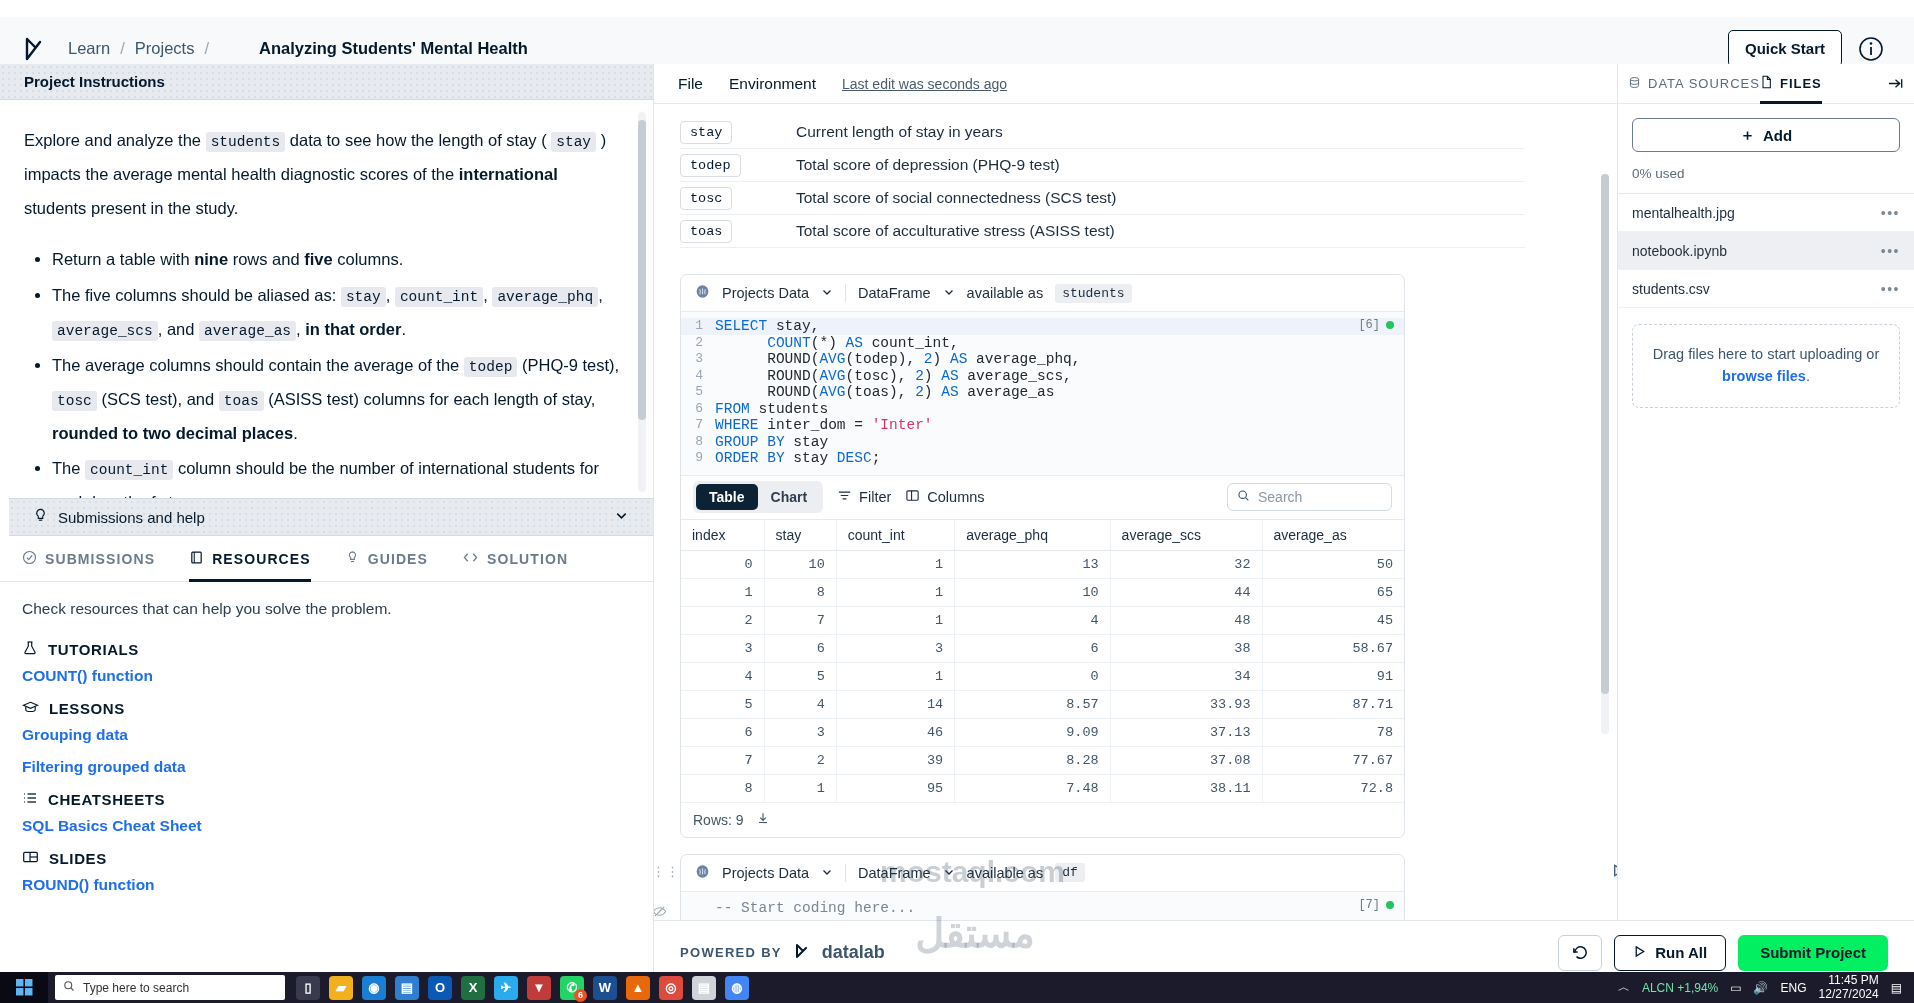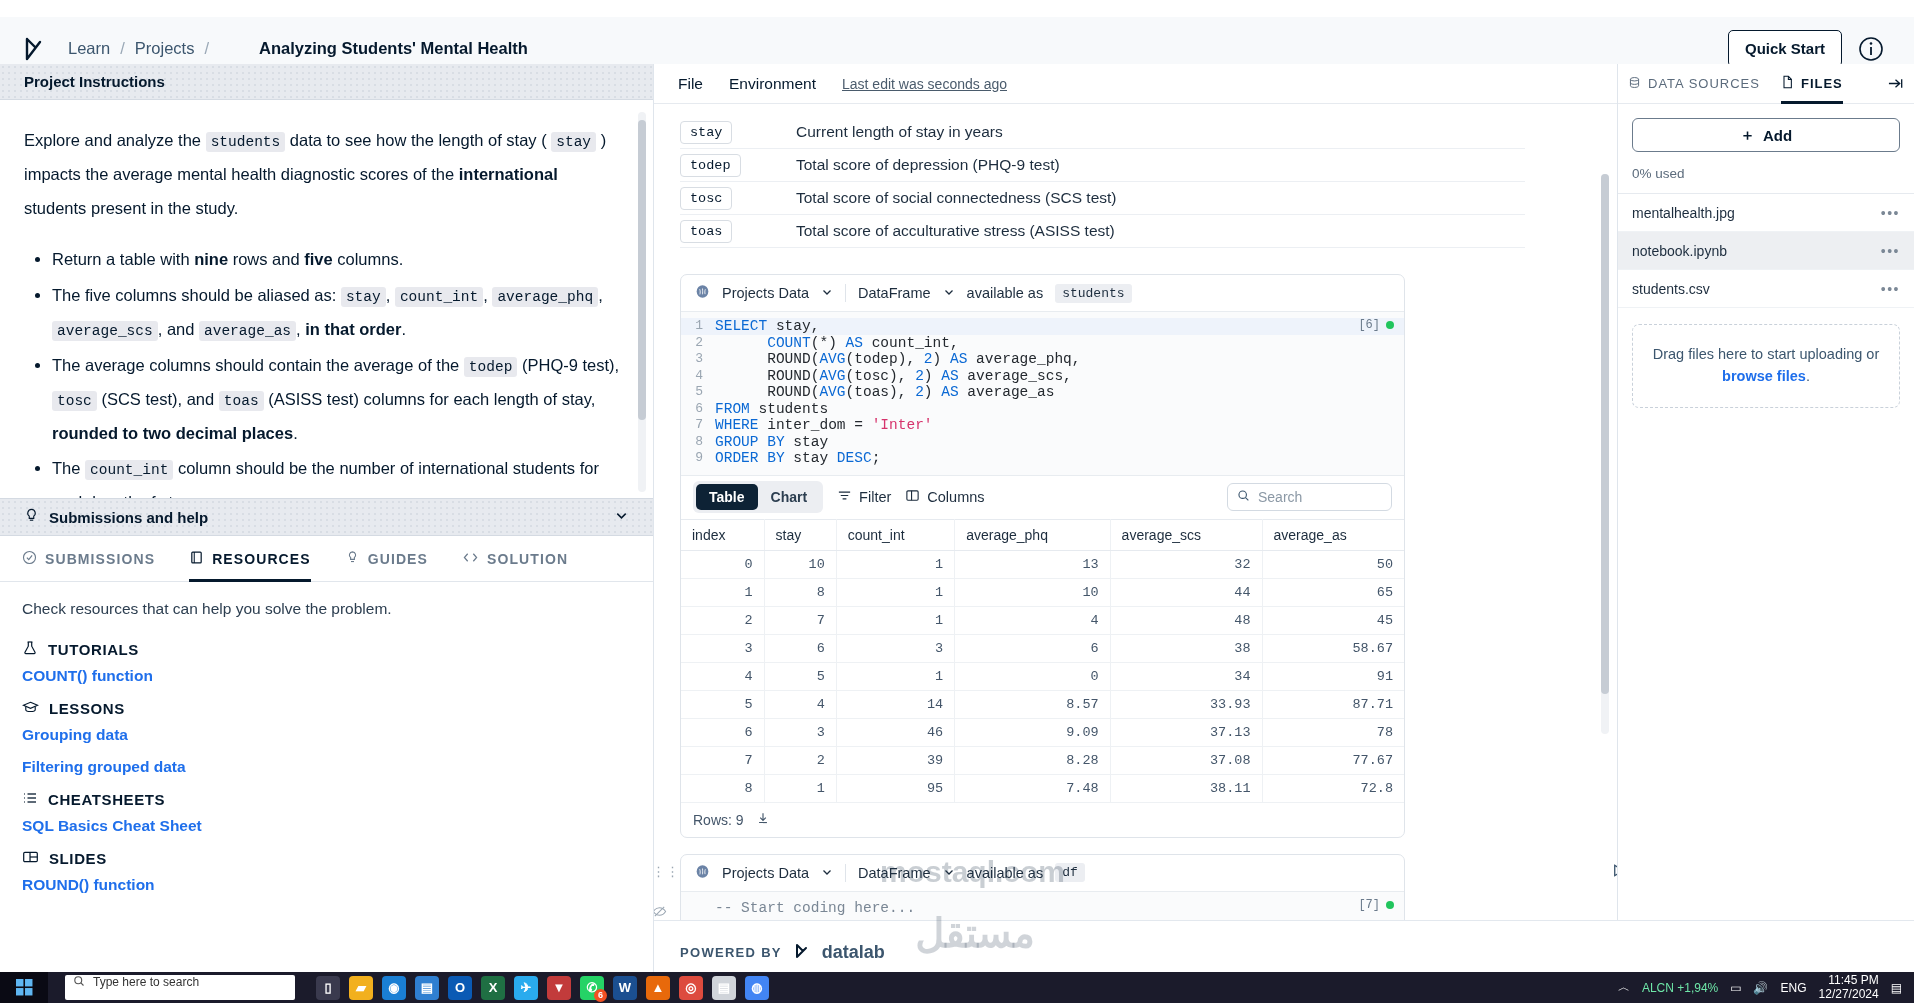--- a/index.html
+++ b/index.html
@@ -56,23 +56,24 @@
   b { font-weight: 700; }
   .scrollbar-v {
     position: absolute; right: 7px; top: 12px; width: 8px; height: 380px;
     background: #f0f2f5; border-radius: 4px;
   }
   .scrollbar-v i { position: absolute; left: 0; top: 8px; width: 8px; height: 300px; background: #c6ccd4; border-radius: 4px; display: block; }
 
   .subpanel-head {
     height: 38px; background: #e7eaef; border-top: 1px solid #d4dae2; border-bottom: 1px solid #d4dae2;
     display: flex; align-items: center; padding: 0 24px; gap: 10px;
-    font-size: 15px; font-weight: 700;
+    font-size: 15px; font-weight: 400;
     background-image: radial-gradient(#d8dde4 1px, transparent 1px);
     background-size: 6px 6px;
+    margin-left: 9px;
   }
   .subpanel-head .chev { margin-left: auto; }
   .tabs {
     display: flex; align-items: center; gap: 34px; padding: 0 22px;
     height: 46px; border-bottom: 1px solid #e1e6ec;
   }
   .tab {
     display: flex; align-items: center; gap: 8px; height: 46px;
     font-size: 14px; letter-spacing: 1.1px; color: #6b7b8c; font-weight: 600;
   }
@@ -174,21 +175,21 @@
     position: absolute; right: 8px; top: 70px; width: 8px; height: 560px;
     background: #f0f2f5; border-radius: 4px;
   }
   .center-scroll i { position: absolute; left: 0; top: 0; width: 8px; height: 520px; background: #c6ccd4; border-radius: 4px; display: block;}
 
   
   .right {
     position: absolute; left: 1617px; top: 64px; width: 297px; height: 920px;
     background: #fff; border-left: 1px solid #dfe5ec;
   }
-  .right-tabs { display: flex; align-items: center; height: 40px; padding: 0 10px; gap: 21px; border-bottom: 1px solid #e6eaef;}
+  .right-tabs { display: flex; align-items: center; height: 40px; padding: 0 10px; gap: 0; border-bottom: 1px solid #e6eaef;}
   .rtab { display: flex; align-items: center; gap: 7px; font-size: 13px; letter-spacing: 1px; color: #5b6b7c; height: 40px; font-weight: 500;}
   .rtab.active { color: #05192d; font-weight: 700; box-shadow: inset 0 -3px 0 #05192d; }
   .rtab.collapse { margin-left: auto; }
   .add-area { padding: 14px 14px 6px 14px; }
   .add-btn {
     border: 1.5px solid #6b7b8c; border-radius: 6px; height: 34px;
     display: flex; align-items: center; justify-content: center; gap: 8px;
     font-size: 15px; font-weight: 700; color: #05192d;
   }
   .used { font-size: 13.5px; color: #5b6b7c; padding: 8px 14px 12px 14px; border-bottom: 1px solid #e6eaef;}
@@ -225,22 +226,22 @@
   }
   .wm2 { position: absolute; left: 880px; top: 855px; font-size: 30px; color: rgba(40,60,80,.25); font-weight: 700;}
 
   
   .taskbar {
     position: absolute; left: 0; top: 972px; width: 1914px; height: 31px;
     background: #1b1b2b; display: flex; align-items: center; color: #fff; font-size: 12.5px;
   }
   .tb-start { width: 48px; height: 31px; display: flex; align-items: center; justify-content: center; background: #0a0a14;}
   .tb-search {
-    display: flex; align-items: flex-start; gap: 8px; width: 230px; height: 25px;
-    background: #fff; color: #333; border-radius: 2px; margin: 0 17px; padding: 0 8px; font-size: 12px;
+    display: flex; align-items: center; gap: 8px; width: 230px; height: 25px;
+    background: #fff; color: #333; border-radius: 2px; margin: 0 7px; padding: 0 8px; font-size: 12px;
   }
   .tb-icons { display: flex; align-items: center; gap: 9px; padding-left: 4px;}
   .tb-ic { width: 24px; height: 24px; border-radius: 4px; display: flex; align-items: center; justify-content: center; font-size: 13px; font-weight: 700; color: #fff; position: relative;}
   .tb-right { margin-left: auto; display: flex; align-items: center; gap: 12px; padding-right: 12px; font-size: 12px;}
   .badge-n {
     position: absolute; right: -3px; bottom: -2px; background: #f25022; color: #fff;
     border-radius: 50%; width: 13px; height: 13px; font-size: 9px; display: flex; align-items: center; justify-content: center;
   }
   .clockbox { text-align: right; line-height: 1.15; font-size: 12px;}
 </style>
@@ -744,20 +745,35 @@
   <div class="bottombar">
     <div class="powered">
       <span>POWERED BY</span>
       <span>
         <svg width="20" height="20" viewBox="0 0 20 20">
             <path d="M5 4v12M5 4l6 6M5 16l9-9" stroke="#05192d" stroke-width="2" fill="none" stroke-linecap="round"></path>
           </svg>
       </span>
       <span style="font-size:18px;letter-spacing:0">datalab</span>
     </div>
+    <div class="bottom-right">
+      <div class="icon-sq">
+        <svg width="19" height="19" viewBox="0 0 20 20">
+            <path d="M4 10a6 6 0 1 1 1.8 4.3" fill="none" stroke="#05192d" stroke-width="1.6"></path>
+            <path d="M3 5.5v4h4" fill="none" stroke="#05192d" stroke-width="1.6"></path>
+          </svg>
+      </div>
+      <div class="runall">
+        <span><svg width="13" height="13" viewBox="0 0 14 14">
+              <path d="M3.5 2 L11.5 7 L3.5 12 Z" fill="none" stroke="#05192d" stroke-width="1.4"></path>
+            </svg></span>
+        <span>Run All</span>
+      </div>
+      <div class="submit">Submit Project</div>
+    </div>
   </div>
 
   <div class="wm">مستقل</div>
   <div class="wm2">mostaql.com</div>
 
   <div class="taskbar">
     <div class="tb-start">
       <svg width="17" height="17" viewBox="0 0 16 16">
           <rect x="0" y="0" width="7" height="7" fill="#5fb6f2"></rect>
           <rect x="8.5" y="0" width="7" height="7" fill="#5fb6f2"></rect>

